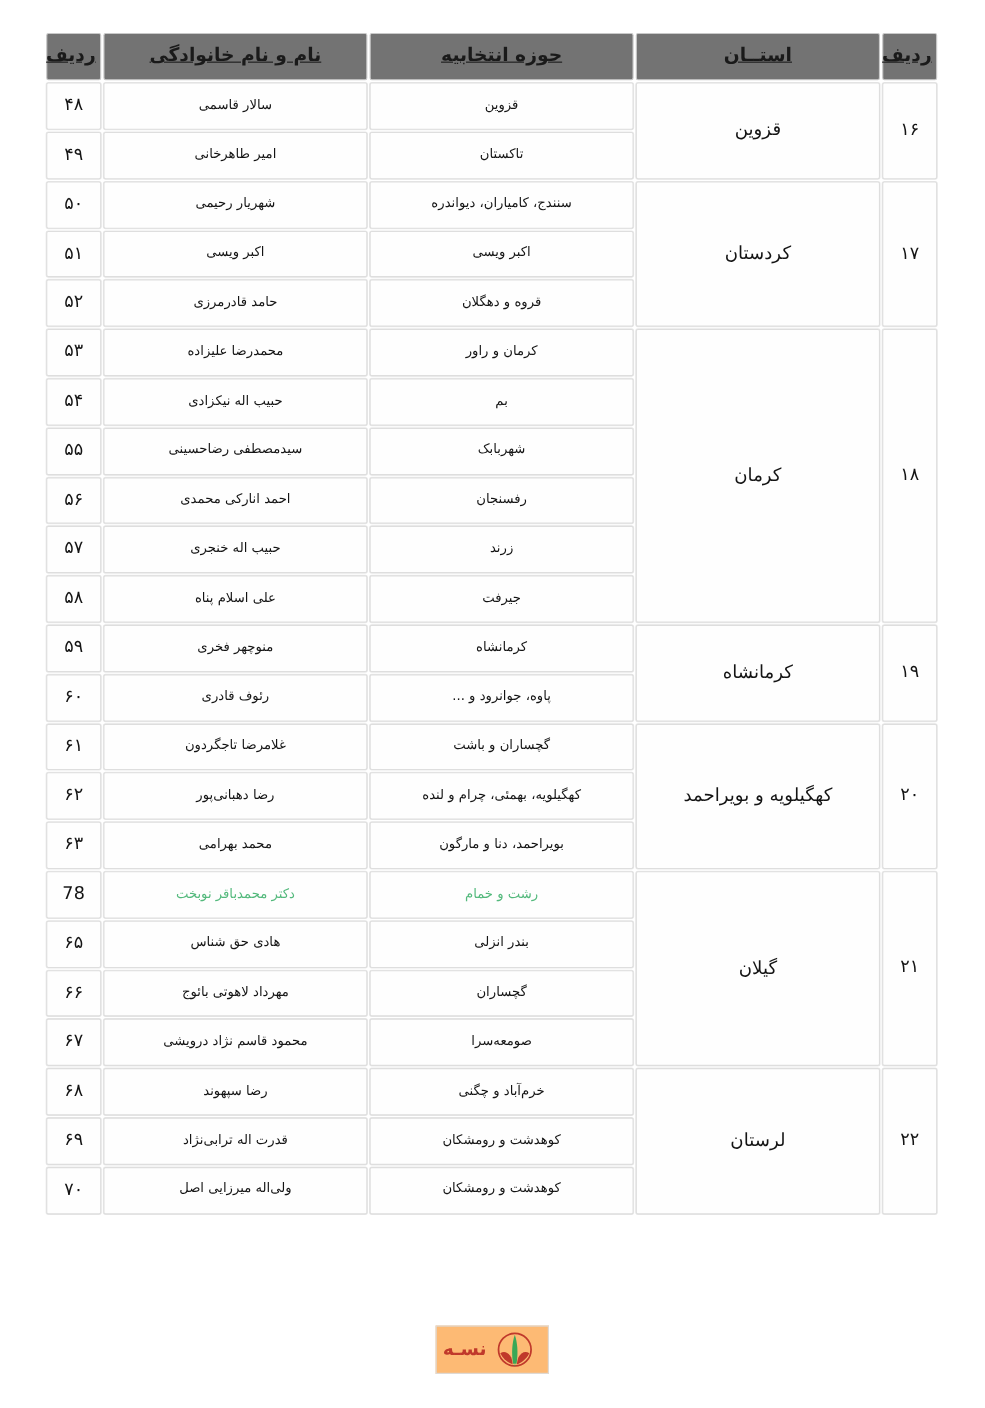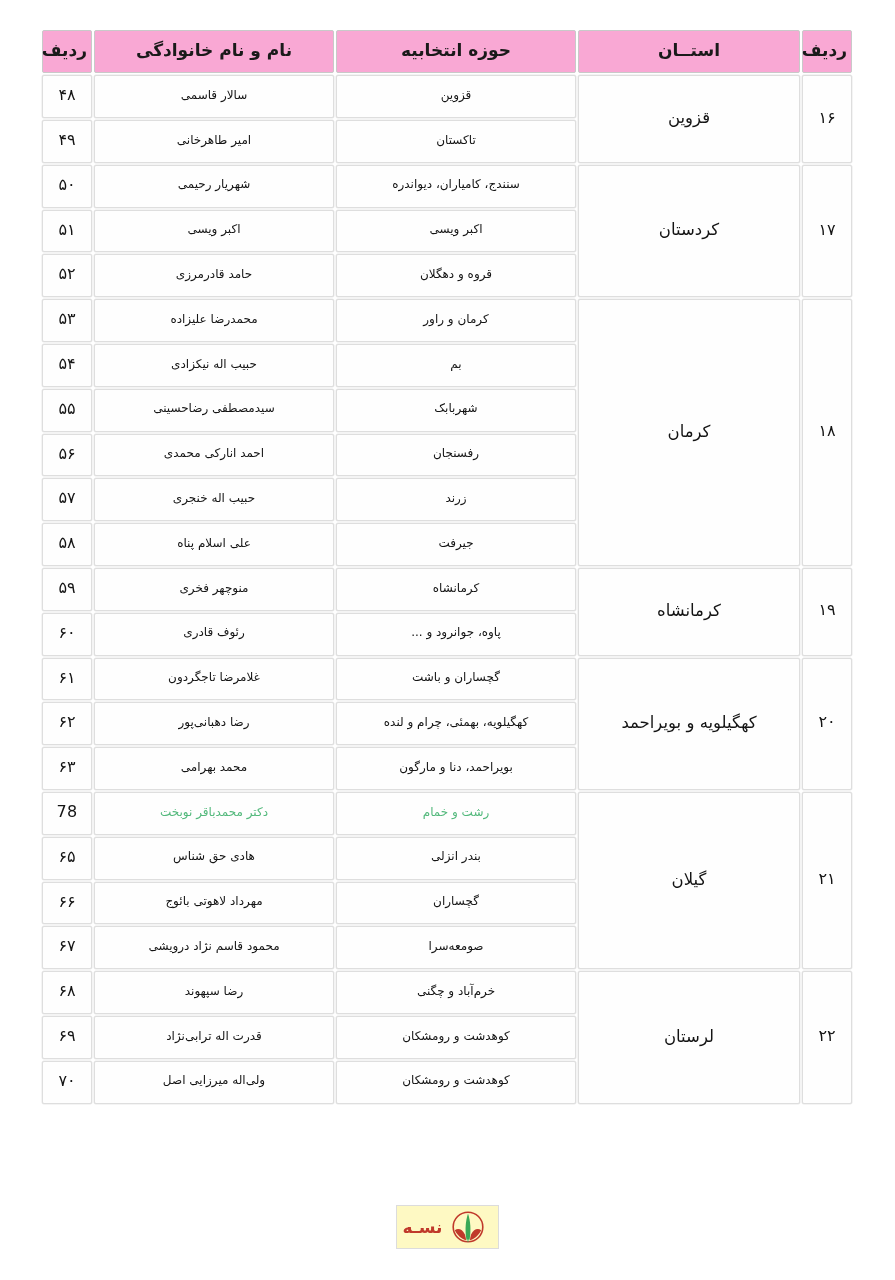--- a/index.html
+++ b/index.html
@@ -39,30 +39,31 @@
     direction: rtl;
   }
 
   table.grid col.col-radif-r   { width: 50px;  }
   table.grid col.col-ostan     { width: 222px; }
   table.grid col.col-hoze      { width: 240px; }
   table.grid col.col-name      { width: 240px; }
   table.grid col.col-radif-l   { width: 50px;  }
 
   thead th {
-    background: #f9a8d4;
+    background: #737373;
     color: #1a1a1a;
     font-size: 17px;
     font-weight: bold;
     text-align: center;
     padding: 9px 4px 11px 4px;
     border: 1px solid #c9c9c9;
     border-radius: 2px;
     line-height: 1.25;
     white-space: nowrap;
+    text-decoration: underline;
   }
 
   tbody td {
     background: #fefefe;
     border: 1px solid #dedede;
     border-radius: 2px;
     text-align: center;
     vertical-align: middle;
     font-size: 16px;
     color: #141414;
@@ -102,21 +103,21 @@
     justify-content: center;
     align-items: center;
   }
 
   .badge-box {
     display: flex;
     align-items: center;
     justify-content: flex-start;
     gap: 6px;
     border: 1px solid #dcdcdc;
-    background: #fef9c3;
+    background: #fdba74;
     height: 44px;
     padding: 0 10px 0 6px;
     box-sizing: border-box;
     min-width: 102px;
   }
 
   .badge-logo {
     width: 40px;
     height: 40px;
     flex: 0 0 40px;

